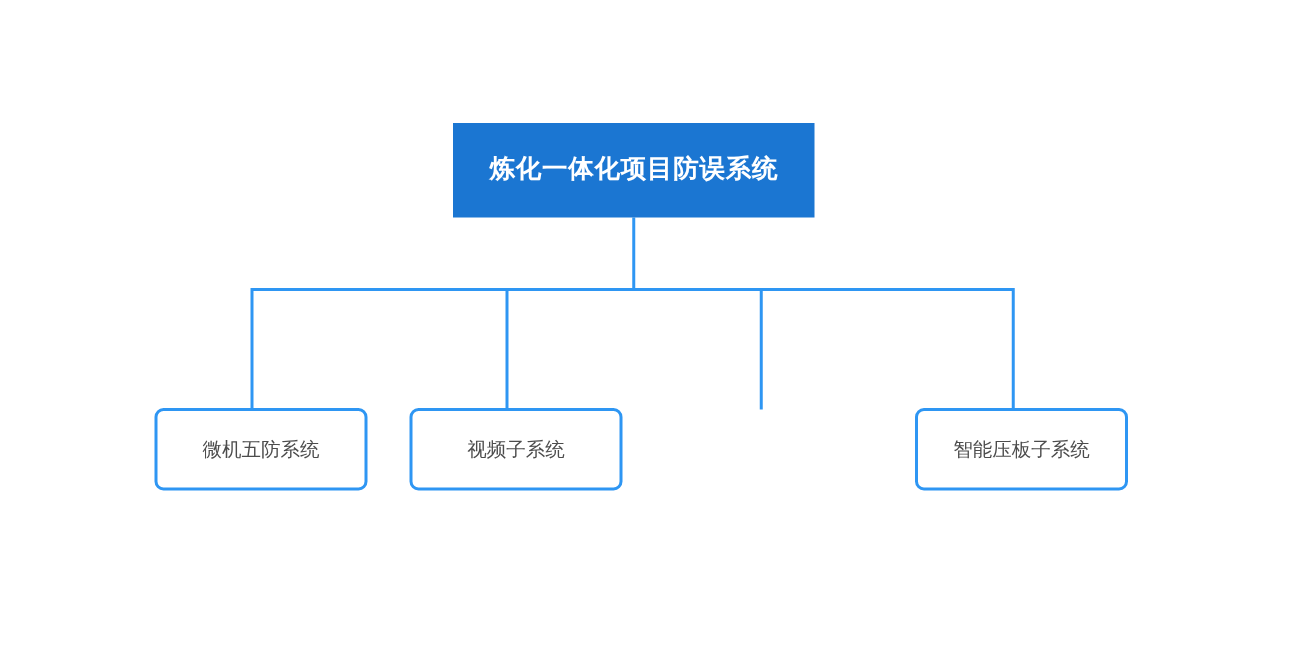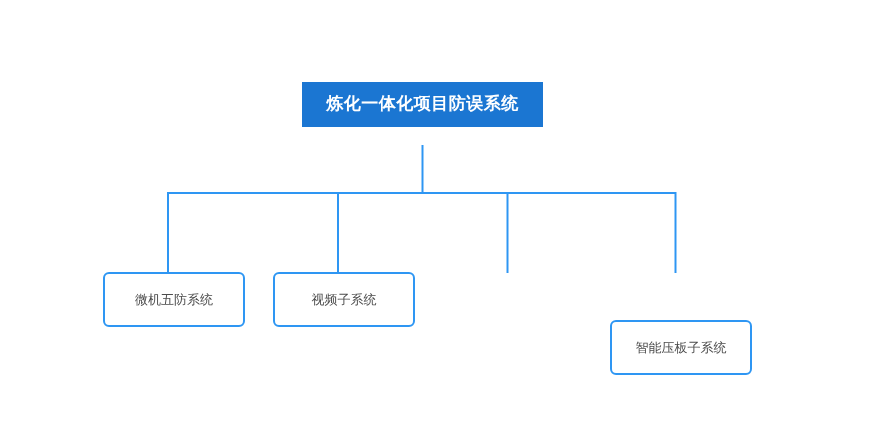--- a/index.html
+++ b/index.html
@@ -39,41 +39,41 @@
     display: flex;
     align-items: center;
     justify-content: center;
     text-align: center;
     cursor: default;
   }
   .root-node {
     left: 302px;
     top: 82px;
     width: 241px;
-    height: 45px;
+    height: 63px;
     background: var(--root-fill);
     color: var(--root-text);
     font-size: 17px;
     font-weight: bold;
     letter-spacing: 0.5px;
   }
   .child-node {
     top: 272px;
     width: 142px;
     height: 55px;
     background: var(--child-fill);
     border: 2px solid var(--child-border);
     border-radius: 6px;
     color: var(--child-text);
     font-size: 13px;
   }
   .child-node.c1 { left: 103px; }
   .child-node.c2 { left: 273px; }
   .child-node.c3 { left: 442px; }
-  .child-node.c4 { left: 610px; margin-top: 48px; }
+  .child-node.c4 { left: 610px; }
   .node-label {
     display: block;
     line-height: 1.2;
     white-space: nowrap;
   }
 </style>
 </head>
 <body>
 
 <div class="canvas">

